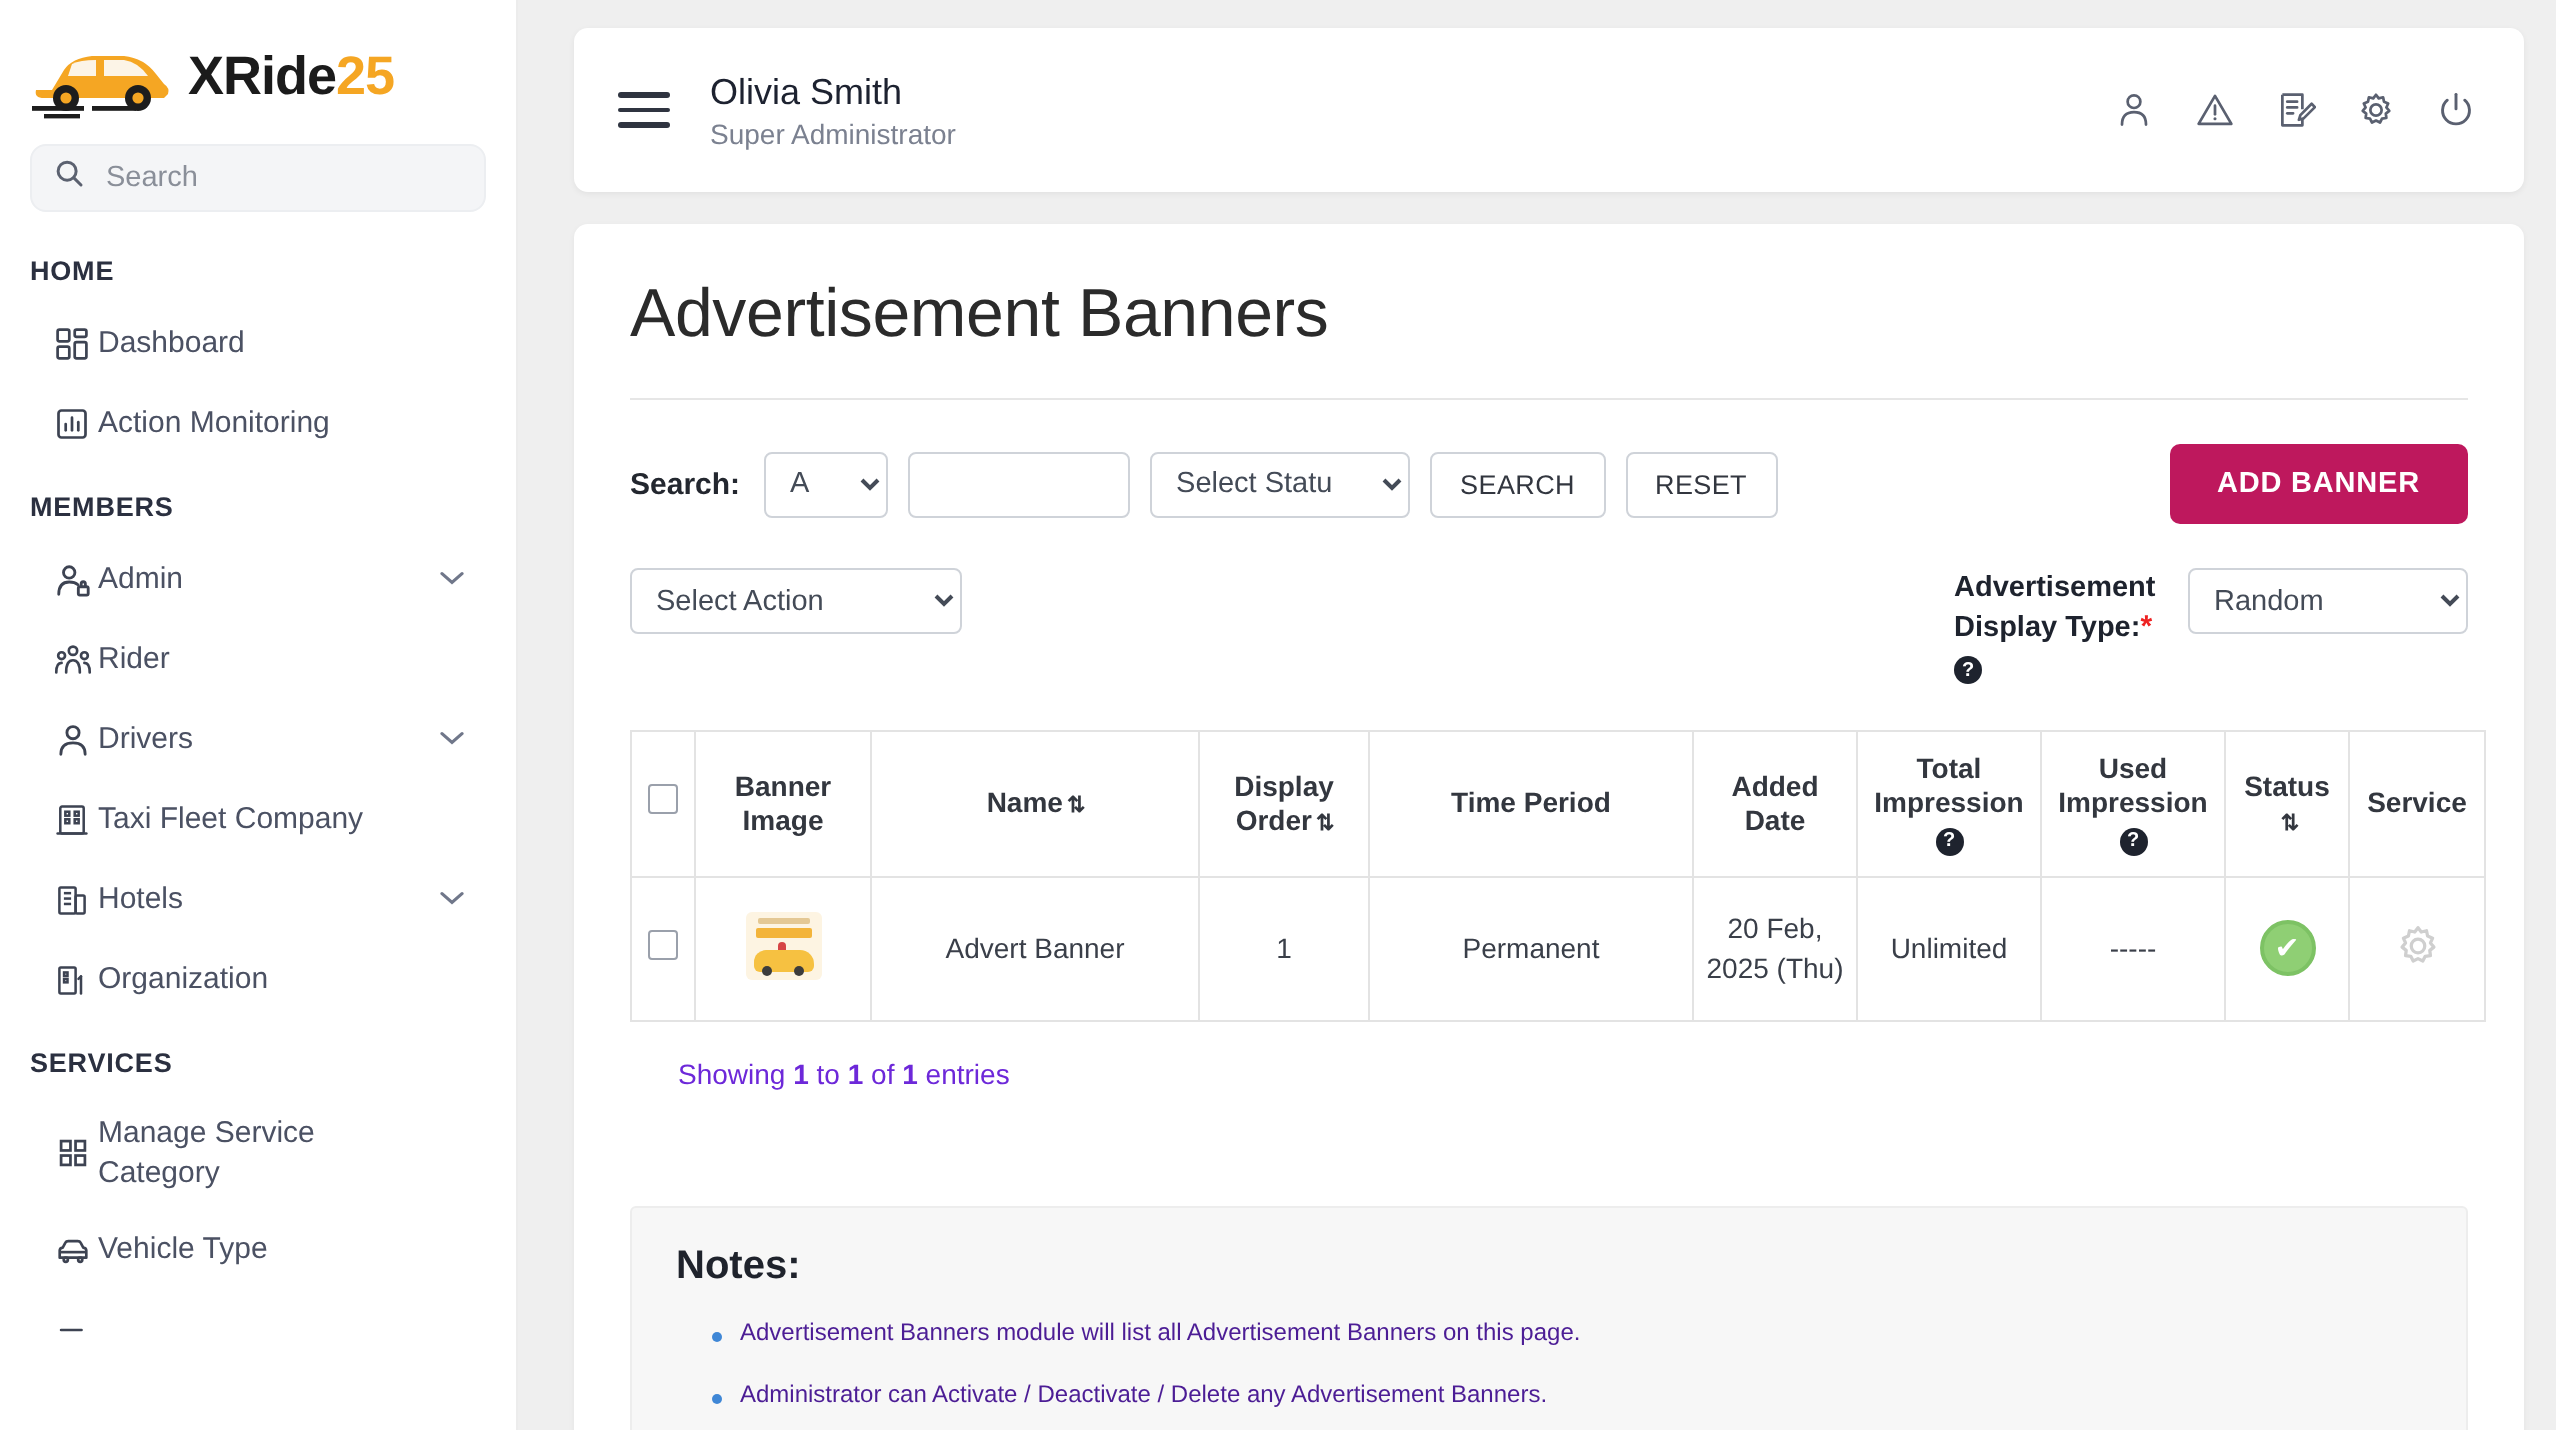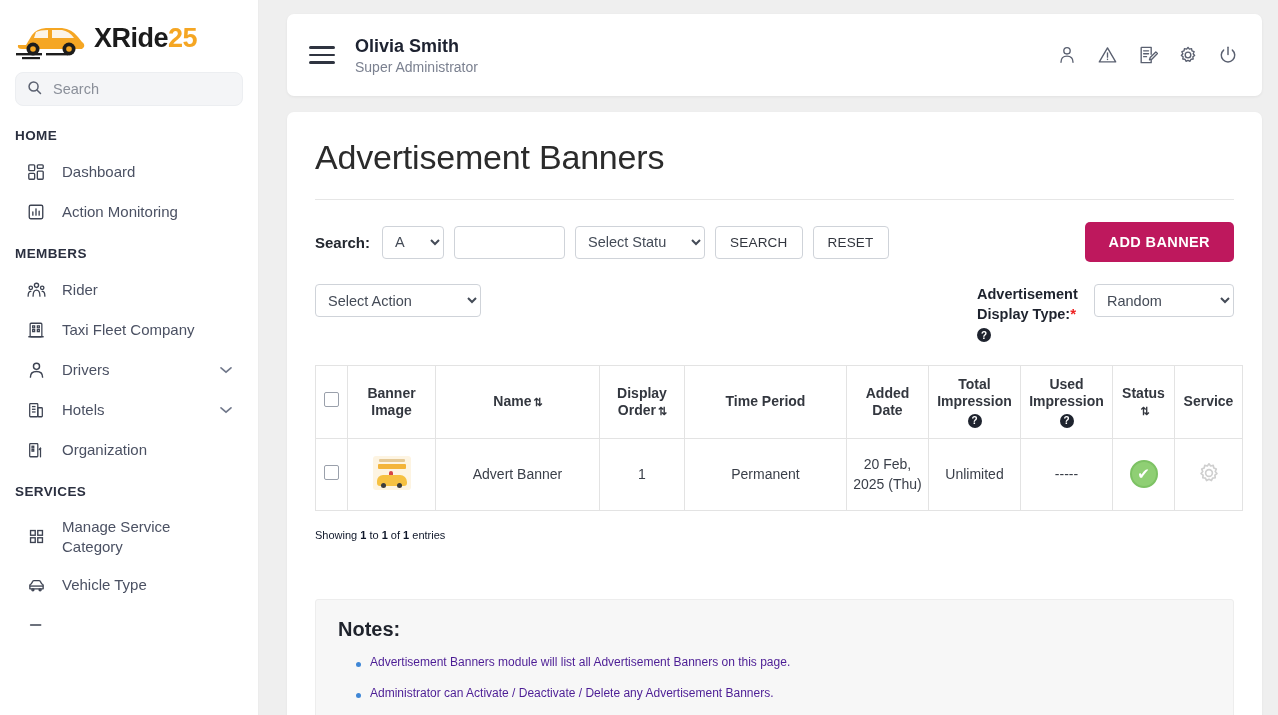--- a/index.html
+++ b/index.html
@@ -36,39 +36,39 @@
     font-family: "Liberation Sans", sans-serif; font-size: 14.5px; color: #4a5160;
     width: 100%;
   }
   .search-box input::placeholder { color: #8a8f99; }
 
   .nav-section {
     font-size: 13.5px; font-weight: bold; color: #2b3040;
     letter-spacing: 0.4px; padding: 14px 0 9px 15px; text-transform: uppercase;
   }
   .nav-item {
-    display: flex; align-items: center; gap: 15px;
+    display: flex; align-items: center; gap: 2px;
     padding: 9px 14px 9px 25px; color: #4b5163; font-size: 15px;
     cursor: pointer; position: relative; min-height: 24px;
   }
   .nav-item .ico { width: 22px; height: 22px; flex: none; display: flex; align-items: center; justify-content: center; color: #3d4352; }
   .nav-item .lbl { line-height: 1.3; }
   .nav-item .chev { position: absolute; right: 26px; color: #70778a; font-size: 11px; }
 
   
   .main { flex: 1; height: 715px; background: #efefef; padding: 14px 16px 0 28px; overflow: hidden; }
 
   .topbar {
     background: #fff; border-radius: 7px; height: 82px;
     display: flex; align-items: center; padding: 0 24px 0 22px;
     box-shadow: 0 1px 3px rgba(0,0,0,.06);
   }
   .hamburger { width: 26px; display: flex; flex-direction: column; gap: 5px; cursor: pointer; margin-right: 20px; }
   .hamburger span { display: block; height: 2.4px; background: #2f3440; border-radius: 2px; }
-  .user-name { font-size: 18px; font-weight: bold; color: #1d2230; line-height: 1.25; }
+  .user-name { font-size: 18px; font-weight: normal; color: #1d2230; line-height: 1.25; }
   .user-role { font-size: 14px; color: #7b8190; margin-top: 2px; }
   .topbar-icons { margin-left: auto; display: flex; align-items: center; gap: 20px; color: #5a6070; }
   .topbar-icons .ti { cursor: pointer; display: flex; }
 
   .card {
     background: #fff; border-radius: 7px; margin-top: 16px;
     padding: 26px 28px 20px 28px; box-shadow: 0 1px 3px rgba(0,0,0,.05);
     min-height: 600px;
   }
   .page-title { font-size: 34px; font-weight: normal; color: #2b2b2b; margin: 0 0 22px 0; letter-spacing: -0.2px; }
@@ -130,21 +130,21 @@
   .thumb .pin { position: absolute; top: 15px; left: 16px; width: 4px; height: 6px; background: #d64545; border-radius: 2px 2px 2px 2px; }
   .thumb .car { position: absolute; bottom: 4px; left: 4px; width: 30px; height: 11px; background: #f6c141; border-radius: 6px 7px 3px 3px; }
   .thumb .car:after { content:""; position:absolute; bottom:-2px; left:4px; width:5px; height:5px; border-radius:50%; background:#3c3c3c; }
   .thumb .car:before { content:""; position:absolute; bottom:-2px; right:5px; width:5px; height:5px; border-radius:50%; background:#3c3c3c; }
   .status-ok {
     width: 28px; height: 28px; border-radius: 50%; border: 2.5px solid #7dc264;
     background: #8fcf74; display: inline-flex; align-items: center; justify-content: center;
     color: #fff; font-size: 15px; cursor: pointer; box-sizing: border-box;
   }
   .gear-action { color: #cfcfcf; cursor: pointer; display: inline-flex; }
-  .showing { font-size: 11px; color: #0f172a; margin-top: 18px; }
+  .showing { font-size: 14px; color: #6d28d9; margin-top: 18px; margin-left: 24px; }
   .showing b { font-weight: bold; }
 
   .notes {
     background: #f7f7f7; border: 1px solid #ededed; border-radius: 3px;
     margin-top: 58px; padding: 18px 22px 20px 22px;
   }
   .notes h3 { margin: 0 0 14px 0; font-size: 20px; font-weight: bold; color: #1f232c; }
   .notes ul { margin: 0; padding: 0 0 0 18px; list-style: none; }
   .notes li { position: relative; font-size: 12px; color: #4c1d95; padding: 0 0 17px 14px; }
   .notes li:before {
@@ -209,57 +209,73 @@
           <line x1="10" y1="13.5" x2="10" y2="6.5" stroke-linecap="round"></line>
           <line x1="13.5" y1="13.5" x2="13.5" y2="9" stroke-linecap="round"></line>
         </svg>
       </span>
       <span class="lbl">Action Monitoring</span>
     </div>
 
     <div class="nav-section">MEMBERS</div>
     <div class="nav-item">
       <span class="ico">
+        <svg width="19" height="19" viewBox="0 0 20 20" fill="none" stroke="#3d4352" stroke-width="1.5">
+          <circle cx="8" cy="5.5" r="3"></circle>
+            <path d="M2.5 17 Q2.5 10.5 8 10.5 Q11 10.5 12.6 12" stroke-linecap="round"></path>
+          <rect x="12.8" y="13" width="5.2" height="4.4" rx=".8"></rect>
+            <path d="M14.3 13 v-1.5 a1.1 1.1 0 0 1 2.2 0 V13"></path>
+        </svg>
+      </span>
+      <span class="lbl">Admin</span>
+      <span class="chev">
+        <svg width="12" height="8" viewBox="0 0 12 8" fill="none" stroke="#70778a" stroke-width="1.6">
+            <path d="M1 1.8 L6 6.2 L11 1.8" stroke-linecap="round"></path>
+          </svg>
+      </span>
+    </div>
+    <div class="nav-item">
+      <span class="ico">
         <svg width="19" height="19" viewBox="0 0 20 20" fill="none" stroke="#3d4352" stroke-width="1.4">
           <circle cx="10" cy="4.6" r="2.2"></circle>
             <path d="M6.4 16 Q6.4 9.6 10 9.6 Q13.6 9.6 13.6 16" stroke-linecap="round"></path>
           <circle cx="4" cy="7.2" r="1.8"></circle>
             <path d="M1.2 16 Q1.2 11 4 11" stroke-linecap="round"></path>
           <circle cx="16" cy="7.2" r="1.8"></circle>
             <path d="M18.8 16 Q18.8 11 16 11" stroke-linecap="round"></path>
         </svg>
       </span>
       <span class="lbl">Rider</span>
     </div>
     <div class="nav-item">
       <span class="ico">
+        <svg width="19" height="19" viewBox="0 0 20 20" fill="none" stroke="#3d4352" stroke-width="1.5">
+          <circle cx="10" cy="5.6" r="3.2"></circle>
+            <path d="M3.6 17 Q3.6 11 10 11 Q16.4 11 16.4 17" stroke-linecap="round"></path>
+        </svg>
+      </span>
+      <span class="lbl">Drivers</span>
+      <span class="chev">
+        <svg width="12" height="8" viewBox="0 0 12 8" fill="none" stroke="#70778a" stroke-width="1.6">
+            <path d="M1 1.8 L6 6.2 L11 1.8" stroke-linecap="round"></path>
+          </svg>
+      </span>
+    </div>
+    <div class="nav-item">
+      <span class="ico">
         <svg width="18" height="18" viewBox="0 0 20 20" fill="none" stroke="#3d4352" stroke-width="1.4">
           <rect x="3.5" y="2.5" width="13" height="15" rx="1"></rect>
           <rect x="6.3" y="5.4" width="2.2" height="2.2"></rect>
             <rect x="11.5" y="5.4" width="2.2" height="2.2"></rect>
           <rect x="6.3" y="9.6" width="2.2" height="2.2"></rect>
             <rect x="11.5" y="9.6" width="2.2" height="2.2"></rect>
           <line x1="2" y1="17.5" x2="18" y2="17.5" stroke-linecap="round"></line>
         </svg>
       </span>
       <span class="lbl">Taxi Fleet Company</span>
-    </div>
-    <div class="nav-item">
-      <span class="ico">
-        <svg width="19" height="19" viewBox="0 0 20 20" fill="none" stroke="#3d4352" stroke-width="1.5">
-          <circle cx="10" cy="5.6" r="3.2"></circle>
-            <path d="M3.6 17 Q3.6 11 10 11 Q16.4 11 16.4 17" stroke-linecap="round"></path>
-        </svg>
-      </span>
-      <span class="lbl">Drivers</span>
-      <span class="chev">
-        <svg width="12" height="8" viewBox="0 0 12 8" fill="none" stroke="#70778a" stroke-width="1.6">
-            <path d="M1 1.8 L6 6.2 L11 1.8" stroke-linecap="round"></path>
-          </svg>
-      </span>
     </div>
     <div class="nav-item">
       <span class="ico">
         <svg width="18" height="18" viewBox="0 0 20 20" fill="none" stroke="#3d4352" stroke-width="1.4">
           <rect x="3" y="3" width="9" height="14.5" rx=".8"></rect>
             <rect x="12" y="7.5" width="5" height="10" rx=".8"></rect>
           <line x1="5.5" y1="6.2" x2="9.5" y2="6.2"></line>
             <line x1="5.5" y1="9.2" x2="9.5" y2="9.2"></line>
             <line x1="5.5" y1="12.2" x2="9.5" y2="12.2"></line>
         </svg>

